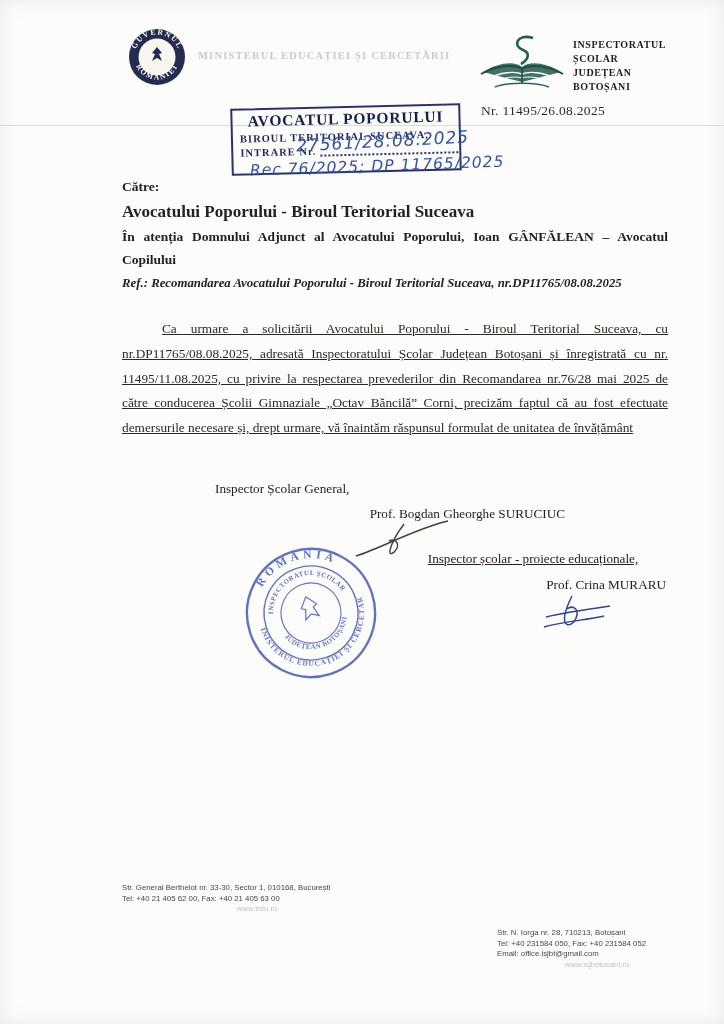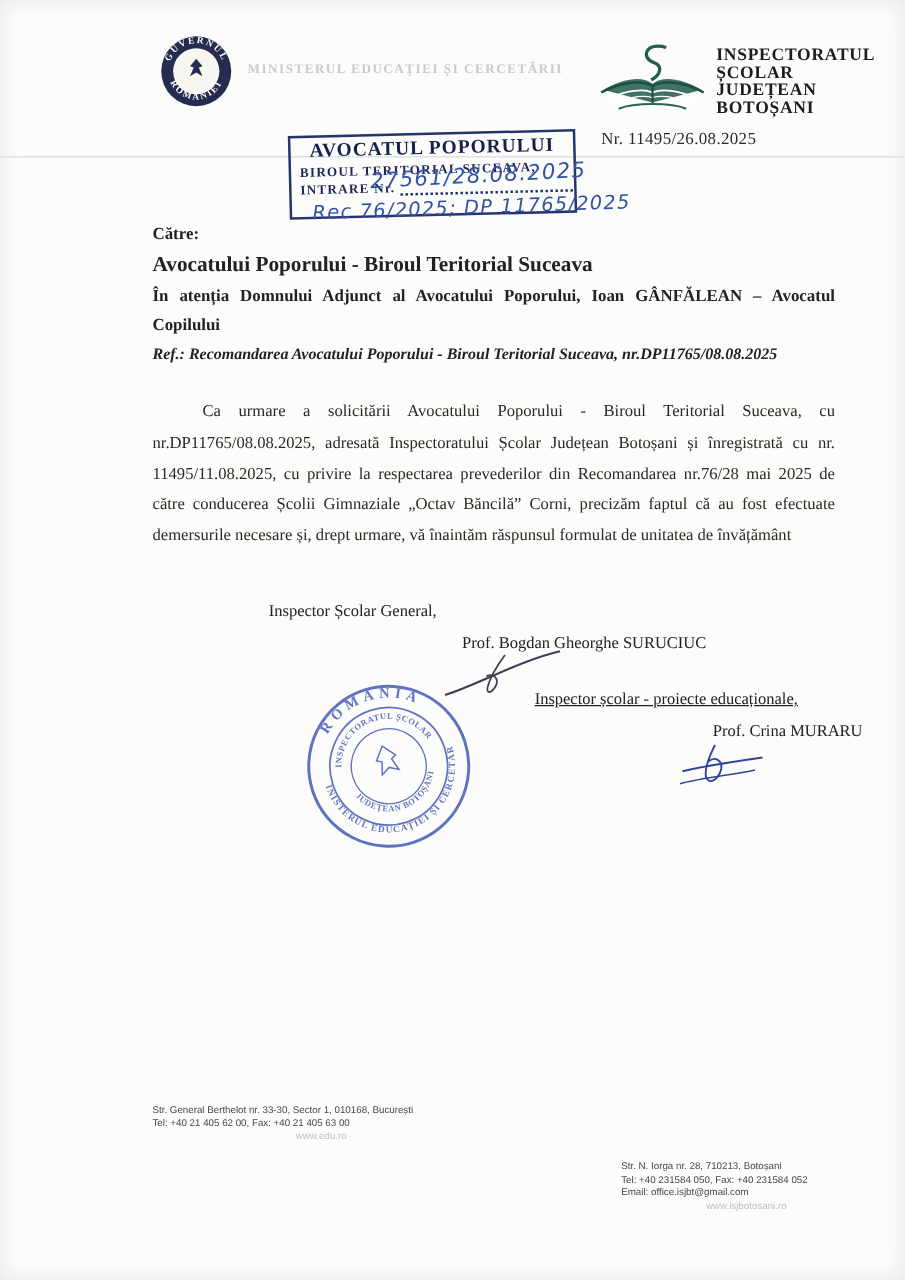--- a/index.html
+++ b/index.html
@@ -18,21 +18,21 @@
   .scan-line{
     position:absolute;left:0;top:125px;width:724px;height:1px;
     background:#c9c9c9;opacity:.65;
   }
   
   .ministry-faint{
     left:198px;top:50px;width:300px;
     font-family:"Liberation Serif",serif;
     font-size:10.5px;letter-spacing:1.2px;color:#c6cbd2;font-weight:bold;
   }
-  .isj-name{left:573px;top:38px;font-size:14px;font-weight:bold;
+  .isj-name{left:573px;top:38px;font-size:10px;font-weight:bold;
     letter-spacing:.6px;line-height:14px;color:#1c1c1c;}
   .reg-number{left:420px;top:103px;width:246px;text-align:center;
     font-size:13.5px;color:#2a2a2a;letter-spacing:.3px;}
   
   .entry-stamp{
     left:231px;top:106px;width:226px;height:63px;
     border:2px solid #27336f;transform:rotate(-1.4deg);
     color:#1c2757;background:rgba(255,255,255,.0);
   }
   .entry-title{font-size:15.5px;font-weight:bold;text-align:center;
@@ -43,26 +43,26 @@
   .hw{color:#3252a6;font-style:italic;font-family:"DejaVu Sans",sans-serif;}
   .hw-number{left:296px;top:131px;transform:rotate(-3deg);font-size:17px;letter-spacing:1px;}
   .hw-note{left:250px;top:157px;transform:rotate(-2deg);font-size:15.5px;letter-spacing:1px;}
   
   .catre{left:122px;top:179px;font-size:13.5px;font-weight:bold;}
   .addr1{left:122px;top:202px;font-size:17px;font-weight:bold;}
   .addr2{left:122px;top:225px;width:546px;font-size:13.5px;font-weight:bold;
     text-align:justify;line-height:23px;}
   .ref{left:122px;top:276px;width:546px;font-size:12.8px;font-weight:bold;font-style:italic;}
   .body-par{left:122px;top:317px;width:546px;font-size:13.3px;line-height:24.8px;
-    text-align:justify;text-indent:40px;color:#2b2926;}
+    text-align:justify;text-indent:40px;color:#2b2926;text-decoration:underline;}
   
   .sig-left-title{left:215px;top:481px;width:350px;text-align:left;font-size:13.2px;}
   .sig-left-name{left:215px;top:506px;width:350px;text-align:right;font-size:13.2px;}
   .sig-right-title{left:400px;top:551px;width:266px;text-align:center;font-size:13.2px;text-decoration:underline;}
-  .sig-right-name{left:424px;top:577px;width:266px;text-align:right;font-size:13.2px;}
+  .sig-right-name{left:400px;top:577px;width:266px;text-align:right;font-size:13.2px;}
   
   .footer{font-family:"Liberation Sans",sans-serif;font-size:7.8px;line-height:10.5px;color:#474747;}
   .footer-left{left:122px;top:883px;width:270px;}
   .footer-right{left:497px;top:928px;width:200px;}
   .faint{color:#bcc1c8;text-align:center;}
 </style>
 </head>
 <body>
 
 <div class="page-edge"></div>

